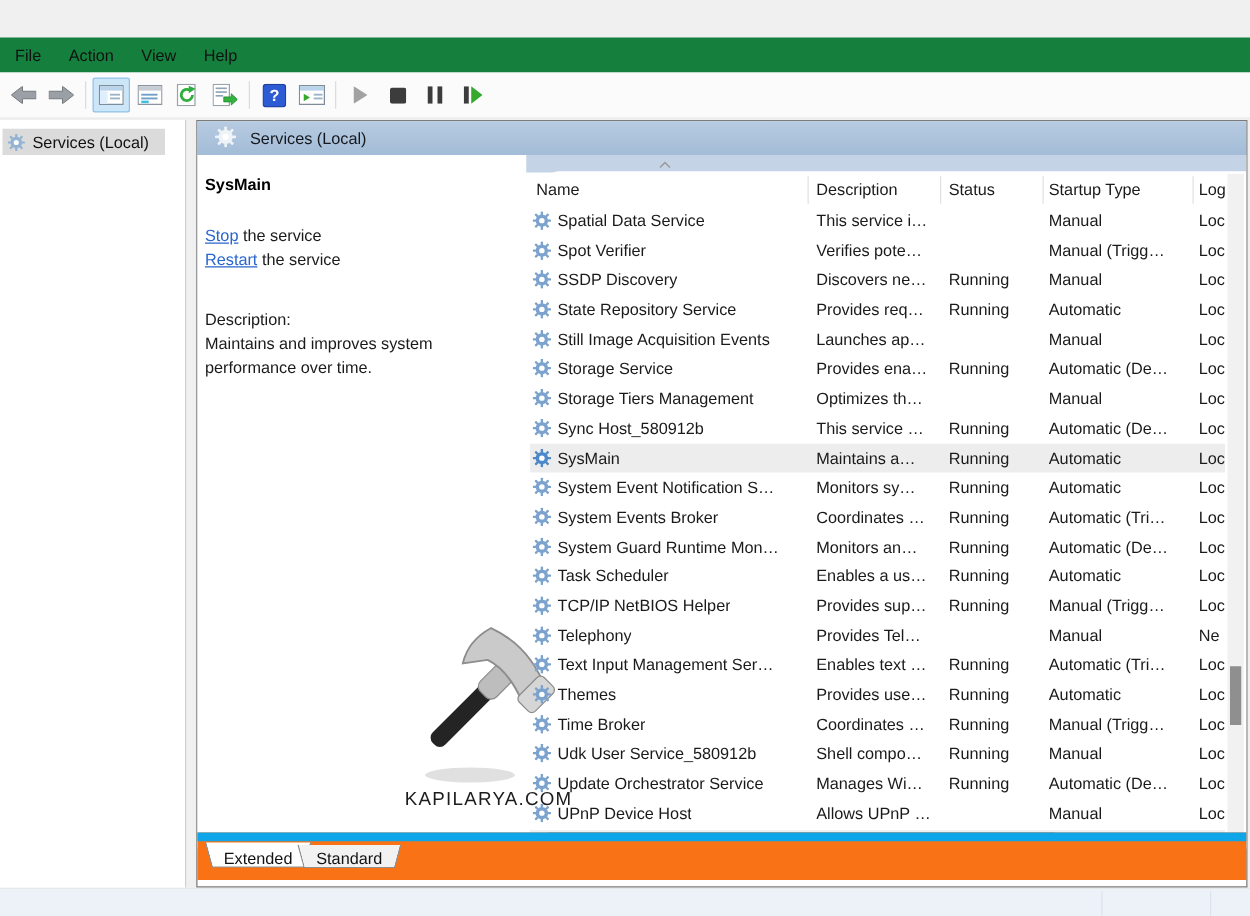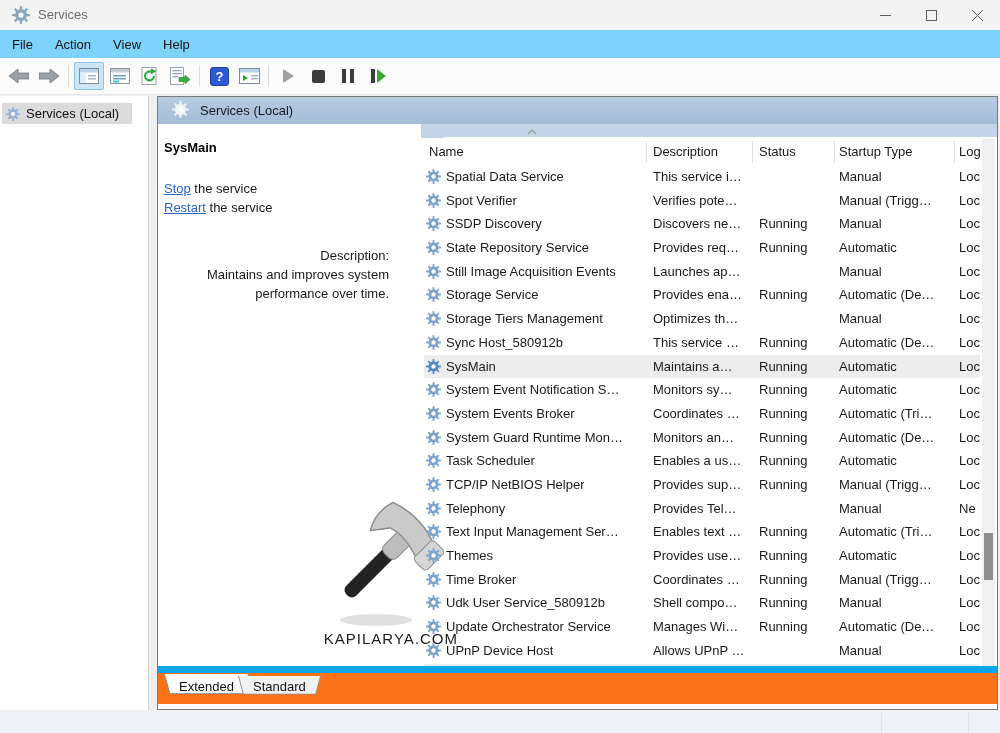--- a/index.html
+++ b/index.html
@@ -8,21 +8,21 @@
   .window{position:absolute;left:0;top:0;width:1000px;height:711px;background:#f0f0f0;border-bottom:1px solid #c3c3c3;}
 
   
   .titlebar{position:absolute;left:0;top:0;width:100%;height:30px;background:#f3f3f3;}
   .titlebar .appicon{position:absolute;left:12px;top:6px;}
   .titlebar .title{position:absolute;left:38px;top:7px;font-size:13px;color:#6d6d6d;}
   .wincontrols{position:absolute;right:0;top:0;height:30px;display:flex;}
   .wincontrols .btn{width:46px;height:30px;display:flex;align-items:center;justify-content:center;}
 
   
-  .menubar{position:absolute;left:0;top:30px;width:100%;height:28px;background:#7dd3fc;display:flex;align-items:center;}
+  .menubar{position:absolute;left:0;top:30px;width:100%;height:28px;background:#15803d;display:flex;align-items:center;}
   .menubar .mitem{font-size:13px;color:#111;padding:4px 10px;margin-left:2px;}
 
   
   .toolbar{position:absolute;left:0;top:58px;width:100%;height:37px;background:#fbfbfb;border-bottom:1px solid #e7e7e7;display:flex;align-items:center;padding-left:4px;box-sizing:border-box;}
   .tbtn{width:28px;height:26px;display:flex;align-items:center;justify-content:center;margin:0 1px;border-radius:2px;}
   .tbtn.hl{background:#cde6f7;border:1px solid #8ec1e9;}
   .tsep{width:1px;height:22px;background:#dcdcdc;margin:0 4px;}
 
   
   .treepanel{position:absolute;left:0;top:96px;width:148px;height:614px;background:#ffffff;border-right:1px solid #cfcfcf;}
@@ -33,21 +33,21 @@
   .rpanel{position:absolute;left:157px;top:96px;width:841px;height:614px;background:#ffffff;border:1px solid #7a7a7a;box-sizing:border-box;}
   .rheader{position:absolute;left:0;top:0;width:100%;height:27px;background:linear-gradient(#b7cbe1,#a3bcd7);}
   .rheader .lbl{position:absolute;left:42px;top:6px;font-size:13px;color:#15191e;}
   .rheader svg{position:absolute;left:14px;top:4px;}
   .rcontent{position:absolute;left:0;top:27px;width:839px;height:555px;background:#ffffff;overflow:hidden;}
   .bluestrip{position:absolute;left:263px;top:0;width:576px;height:14px;background:#c4d3e5;}
   .listcard{position:absolute;left:276px;top:13px;width:563px;height:542px;background:#ffffff;border-top-left-radius:14px;}
   .svcname{position:absolute;left:0;top:16px;font-size:13px;font-weight:bold;color:#000;}
   .ctl{position:absolute;left:0;top:55px;font-size:13px;color:#1a1a1a;line-height:19px;}
   .ctl a{color:#2966cc;}
-  .descblock{position:absolute;left:0;top:122px;font-size:13px;color:#1a1a1a;line-height:19px;width:225px;text-align:right;}
+  .descblock{position:absolute;left:0;top:122px;font-size:13px;color:#1a1a1a;line-height:19px;width:225px;}
 
   
   .watermark{position:absolute;left:50px;top:370px;width:250px;text-align:right;}
   .watermark .wmtext{font-size:15px;letter-spacing:1px;color:#1c1c1c;margin-top:-8px;}
 
   
   .theader{position:absolute;left:266px;top:17px;width:556px;height:23px;font-size:13px;color:#1a1a1a;}
   .theader span{position:absolute;top:3px;white-space:nowrap;}
   .hdiv{position:absolute;top:0;width:1px;height:22px;background:#e1e1e1;}
   .sortcaret{position:absolute;left:369px;top:5px;}
@@ -97,46 +97,20 @@
       <rect x="19" y="10.5" width="5" height="3" rx="1" fill="currentColor" transform="rotate(45 12 12)"></rect>
       <circle cx="12" cy="12" r="8" fill="currentColor"></circle>
       <circle cx="12" cy="12" r="3.5" fill="#ffffff"></circle>
     </g>
   </symbol>
 </svg>
 
 <div class="stage">
   <div class="window">
 
-    <div class="titlebar">
-      <span class="appicon">
-        <svg width="18" height="18" viewBox="0 0 24 24" style="color:#8ba6ba">
-            <use href="#gear-sym"></use>
-          </svg>
-      </span>
-      <span class="title">Services</span>
-      <div class="wincontrols">
-        <div class="btn">
-          <svg width="11" height="11">
-              <line x1="0" y1="5.5" x2="11" y2="5.5" stroke="#5f5f5f" stroke-width="1"></line>
-            </svg>
-        </div>
-        <div class="btn">
-          <svg width="11" height="11">
-              <rect x="0.5" y="0.5" width="10" height="10" fill="none" stroke="#5f5f5f" stroke-width="1"></rect>
-            </svg>
-        </div>
-        <div class="btn">
-          <svg width="11" height="11">
-              <line x1="0" y1="0" x2="11" y2="11" stroke="#5f5f5f" stroke-width="1"></line>
-              <line x1="11" y1="0" x2="0" y2="11" stroke="#5f5f5f" stroke-width="1"></line>
-            </svg>
-        </div>
-      </div>
-    </div>
 
     <div class="menubar">
       <span class="mitem">File</span>
       <span class="mitem">Action</span>
       <span class="mitem">View</span>
       <span class="mitem">Help</span>
     </div>
 
     <div class="toolbar">
       <div class="tbtn">

